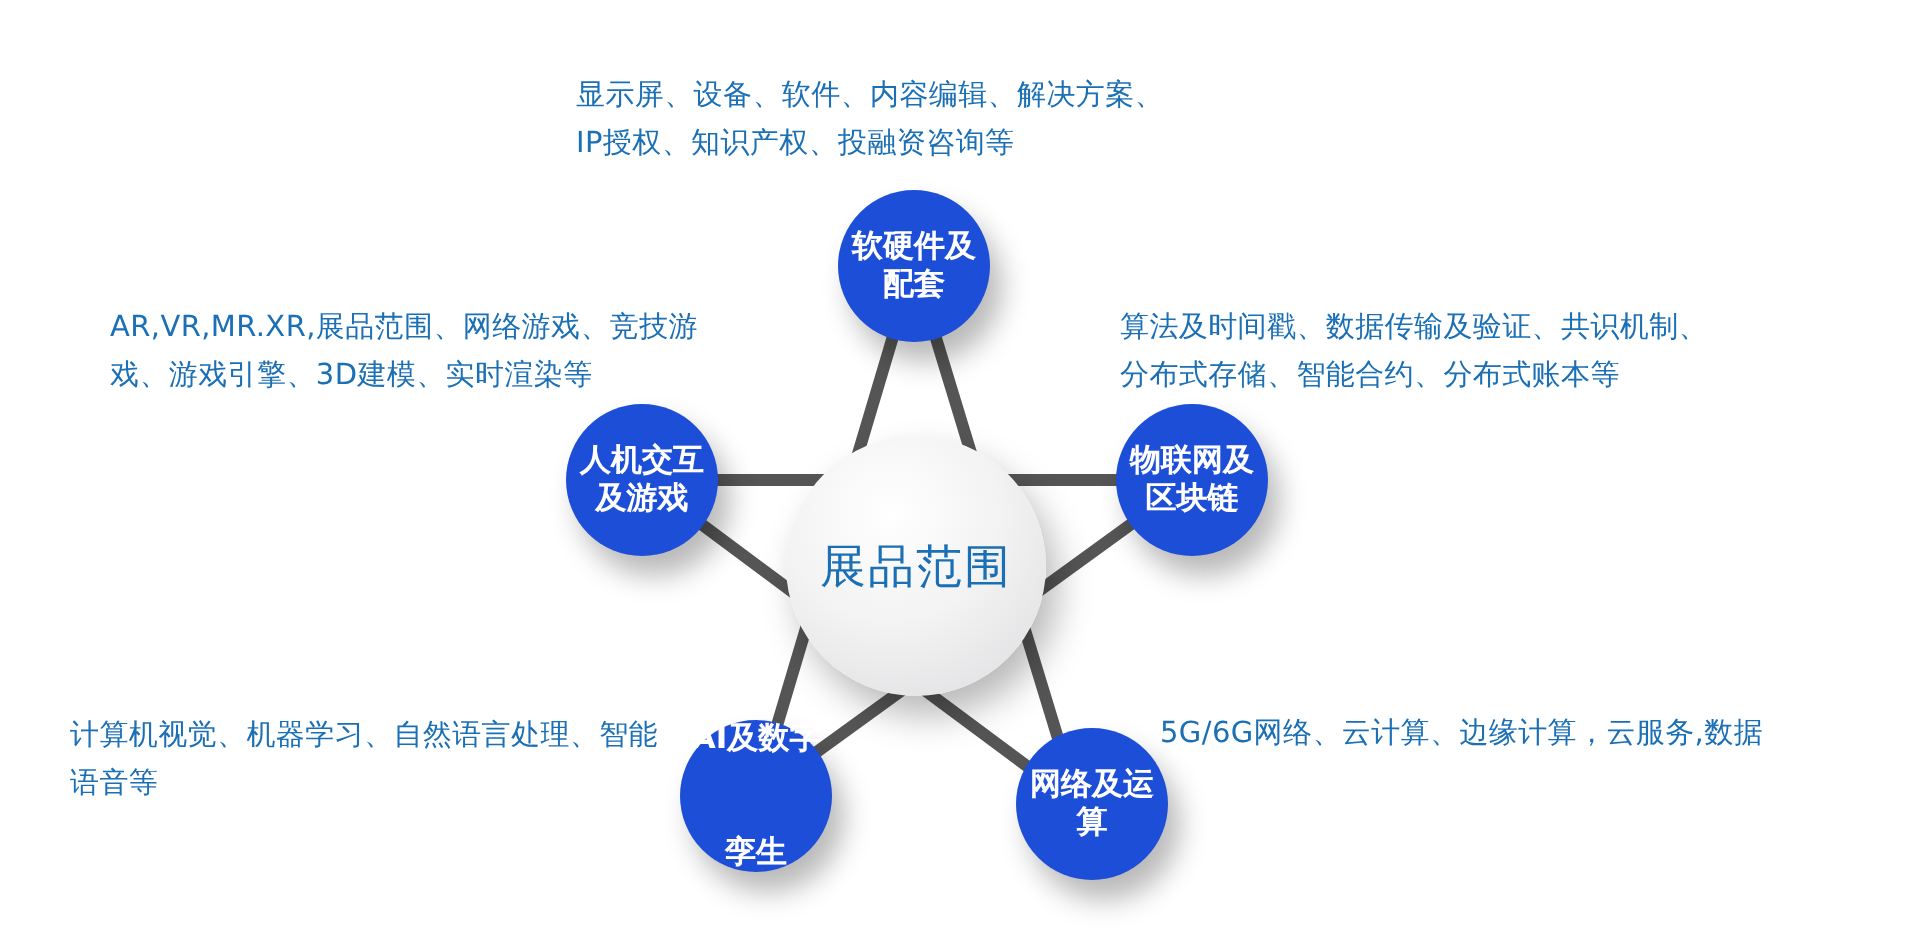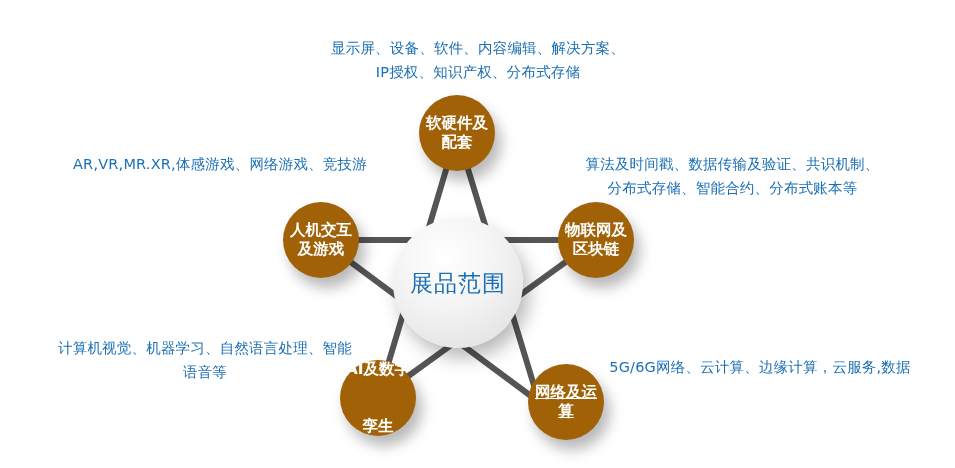--- a/index.html
+++ b/index.html
@@ -1,23 +1,23 @@
 <!DOCTYPE html>
 <html><head>
   <meta charset="utf-8">
   <style>
     html, body { margin: 0; padding: 0; background: #ffffff; }
     body { width: 955px; height: 468px; position: relative; overflow: hidden;
            font-family: "DejaVu Sans", "Liberation Sans", sans-serif; }
     .stage { position: absolute; left: 0; top: 0; width: 955px; height: 468px; }
     svg.lines { position: absolute; left: 0; top: 0; }
     .desc { position: absolute; color: #1b6fb5; font-size: 14.5px; line-height: 24px;
-            text-align: center; white-space: nowrap; letter-spacing: 0.2px; }
+            white-space: nowrap; letter-spacing: 0.2px; }
     .node { position: absolute; width: 76px; height: 76px; border-radius: 50%;
-            background: #a16207; color: #ffffff; font-weight: bold; font-size: 15.5px;
+            background: #1d4ed8; color: #ffffff; font-weight: bold; font-size: 15.5px;
             line-height: 19px; display: flex; flex-direction: column; align-items: center;
             justify-content: center; text-align: center;
             box-shadow: 6px 10px 14px rgba(0,0,0,0.28); }
     .node span { display: block; }
     .center { position: absolute; left: 393px; top: 218px; width: 130px; height: 130px;
               border-radius: 50%;
               background: radial-gradient(circle at 40% 30%, #ffffff 0%, #f3f3f4 45%, #dcdcde 100%);
               box-shadow: 6px 10px 18px rgba(0,0,0,0.28);
               display: flex; align-items: center; justify-content: center; }
     .center span { color: #1b6fb5; font-size: 23px; letter-spacing: 1px; }
@@ -32,56 +32,57 @@
       <line x1="457" y1="133" x2="378" y2="398"></line>
       <line x1="457" y1="133" x2="539" y2="402"></line>
       <line x1="321" y1="240" x2="596" y2="240"></line>
       <line x1="321" y1="240" x2="539" y2="402"></line>
       <line x1="596" y1="240" x2="378" y2="398"></line>
     </g>
   </svg>
 
   <div class="desc" style="left:288px; top:36px; width:380px;">
     <div>显示屏、设备、软件、内容编辑、解决方案、</div>
-    <div>IP授权、知识产权、分布式存储</div>
+    <div>IP授权、知识产权、投融资咨询等</div>
   </div>
 
   <div class="desc" style="left:560px; top:152px; width:345px;">
     <div>算法及时间戳、数据传输及验证、共识机制、</div>
     <div>分布式存储、智能合约、分布式账本等</div>
   </div>
 
   <div class="desc" style="left:580px; top:355px; width:360px;">
     <div>5G/6G网络、云计算、边缘计算，云服务,数据</div>
   </div>
 
-  <div class="desc" style="left:35px; top:336px; width:340px;">
+  <div class="desc" style="left:35px; top:356px; width:340px;">
     <div>计算机视觉、机器学习、自然语言处理、智能</div>
     <div>语音等</div>
   </div>
 
   <div class="desc" style="left:55px; top:152px; width:330px;">
-    <div>AR,VR,MR.XR,体感游戏、网络游戏、竞技游</div>
+    <div>AR,VR,MR.XR,展品范围、网络游戏、竞技游</div>
+    <div>戏、游戏引擎、3D建模、实时渲染等</div>
   </div>
 
   <div class="center">
     <span>展品范围</span>
   </div>
 
   <div class="node" style="left:419px; top:95px;">
     <span>软硬件及</span>
     <span>配套</span>
   </div>
 
   <div class="node" style="left:558px; top:202px;text-align:center;">
     <span>物联网及</span>
     <span>区块链</span>
   </div>
 
-  <div class="node" style="left:528px; top:364px;text-decoration:underline;">
+  <div class="node" style="left:508px; top:364px;">
     <span>网络及运</span>
     <span>算</span>
   </div>
 
   <div class="node" style="left:340px; top:360px;justify-content:space-between;">
     <span>AI及数字</span>
     <span>孪生</span>
   </div>
 
   <div class="node" style="left:283px; top:202px;text-align:right;">

